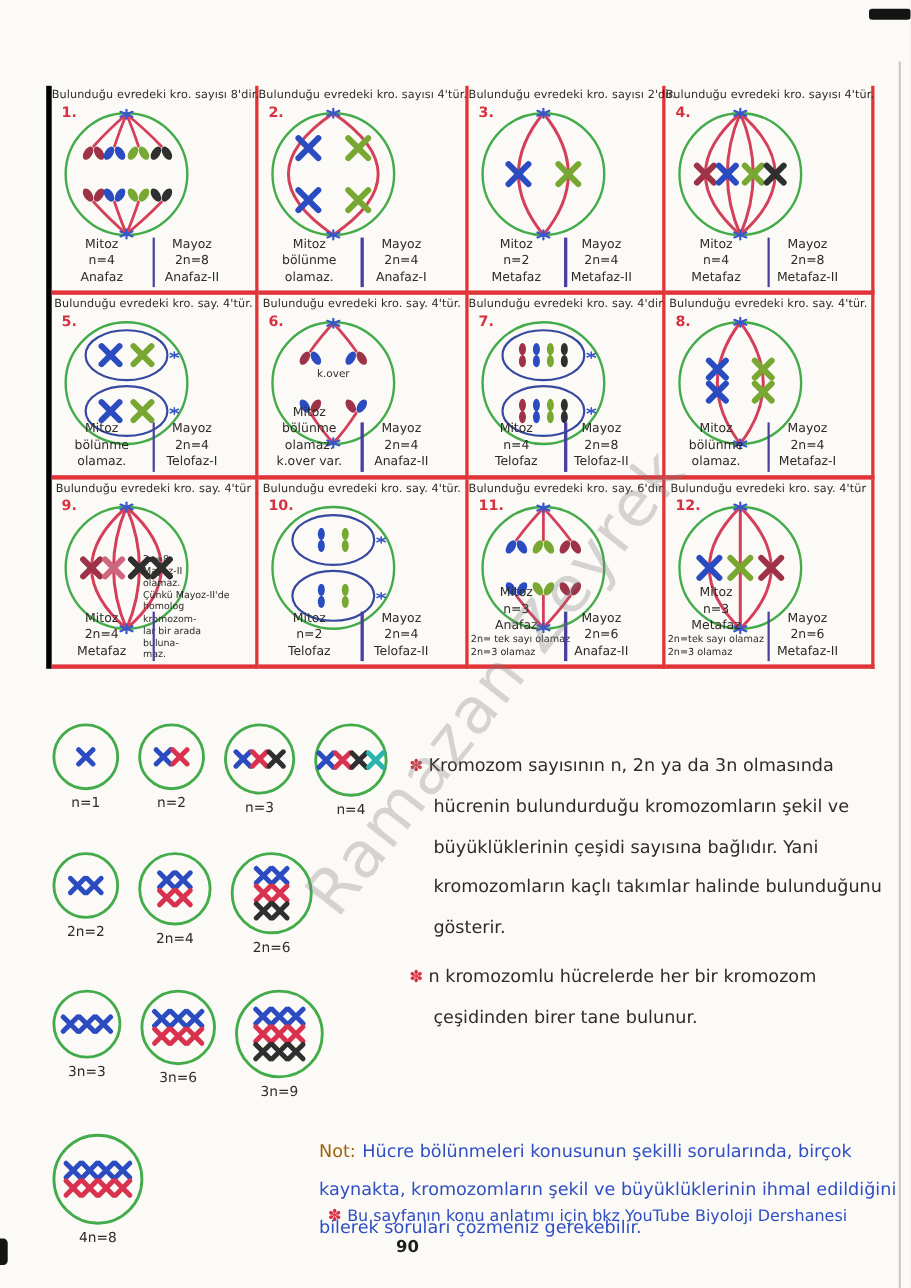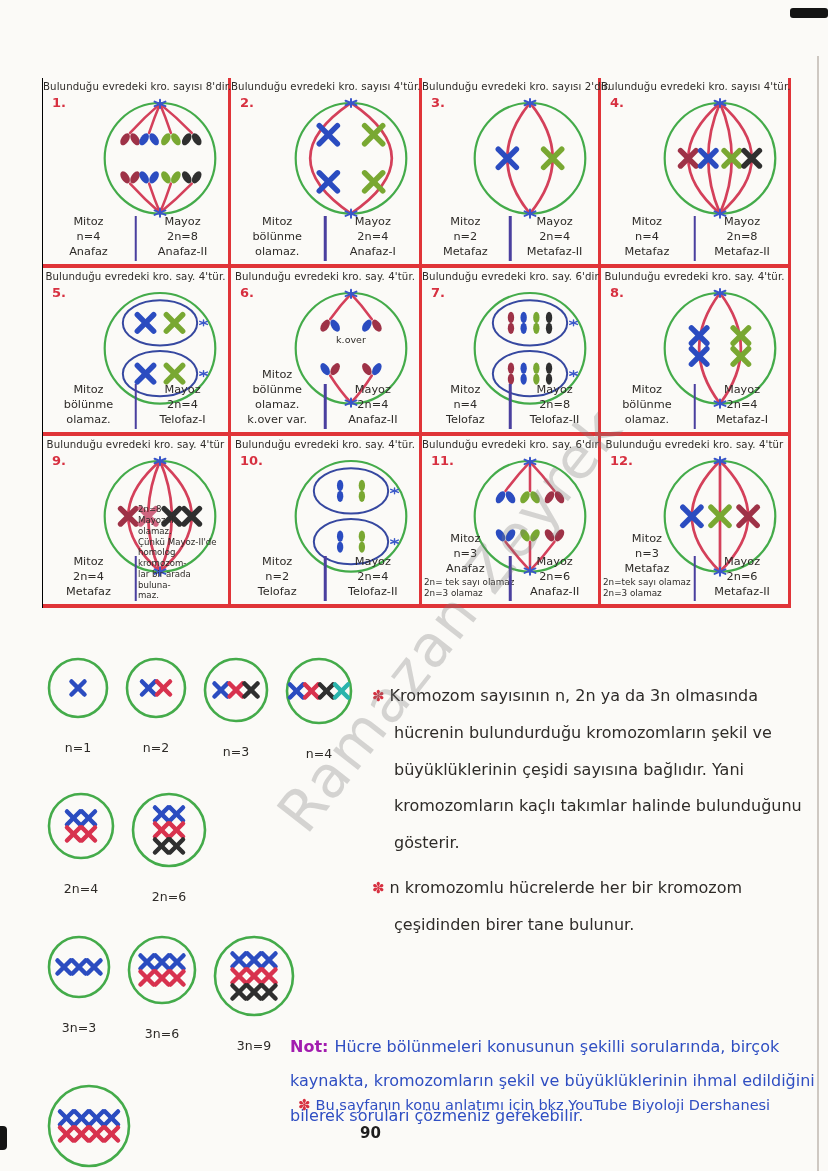--- a/index.html
+++ b/index.html
@@ -5,44 +5,44 @@
   html,body{margin:0;padding:0;background:#e8e6e2;}
   .page{position:relative;width:828px;height:1171px;background:#fbfaf7;overflow:hidden;
         font-family:"DejaVu Sans",sans-serif;color:#2e2b28;}
   .corner-bar{position:absolute;right:0;top:8px;width:38px;height:10px;background:#141414;border-radius:3px;}
   .edge-line{position:absolute;right:9px;top:56px;bottom:0;width:2px;background:rgba(150,140,128,.45);}
   .corner-mark{position:absolute;left:0;top:1126px;width:7px;height:24px;background:#141414;border-radius:0 4px 4px 0;}
 
   
   .grid{position:absolute;left:42px;top:78px;width:748px;display:grid;
         grid-template-columns:188px 191px 179px 190px;grid-template-rows:190px 168px 172px;
-        border-left:1px solid #000000;}
+        border-left:5px solid #000000;}
   .cell{position:relative;border-right:3px solid #e03438;border-bottom:4px solid #e03438;overflow:visible;}
   .ctitle{margin-top:3px;text-align:center;font-size:10.2px;letter-spacing:.1px;color:#2e2b28;white-space:nowrap;}
   .cnum{position:absolute;top:17px;left:9px;color:#d73040;font-weight:bold;font-size:13px;}
-  .cfig{display:flex;justify-content:flex-end;margin-top:1px;}
+  .cfig{display:flex;justify-content:flex-start;margin-top:1px;}
   .cfig svg{display:block;}
   .cleft{position:absolute;left:2px;bottom:4px;width:47%;text-align:center;font-size:11.3px;line-height:1.32;}
-  .cright{position:absolute;right:2px;bottom:4px;width:47%;text-align:center;font-size:11.3px;line-height:1.32;}
+  .cright{position:absolute;right:14px;bottom:4px;width:47%;text-align:center;font-size:11.3px;line-height:1.32;}
   .cleft .tiny,.cright .tiny{font-size:8.8px;white-space:nowrap;text-align:left;}
   .cright.small-note{width:88px;font-size:8.6px;line-height:1.25;text-align:left;bottom:3px;}
   .cdiv{position:absolute;left:50%;bottom:3px;transform:translateX(-50%);width:2.5px;height:45px;background:#4a3f9f;}
 
   
   .ploidy{position:absolute;left:46px;top:656px;width:310px;}
   .prow{display:flex;align-items:flex-start;gap:14px;margin-bottom:30px;}
   .pitem{display:flex;flex-direction:column;align-items:center;}
-  .plabel{font-size:12.5px;margin-top:20px;color:#2e2b28;}
+  .plabel{font-size:12.5px;margin-top:2px;color:#2e2b28;}
 
   
   .bullets{position:absolute;left:372px;top:678px;width:448px;}
   .bullet{font-size:16px;line-height:2.3;color:#2e2b28;margin-bottom:8px;padding-left:22px;text-indent:-22px;}
   .ast{color:#d73040;font-size:15px;margin-right:5px;}
   .note{position:absolute;left:290px;top:1014px;width:534px;font-size:16px;line-height:2.15;color:#2f4ec2;}
-  .note .prefix{color:#a21caf;font-weight:bold;margin-right:6px;}
+  .note .prefix{color:#a16207;font-weight:normal;margin-right:6px;}
   .footer-bullet{position:absolute;left:298px;top:1096px;width:520px;font-size:14.5px;color:#2f4ec2;}
   .pagenum{position:absolute;left:360px;top:1124px;font-size:15px;font-weight:bold;color:#1d1d1d;}
 
   .watermark{position:absolute;left:160px;top:400px;width:580px;height:440px;display:flex;
              align-items:center;justify-content:center;pointer-events:none;z-index:9;
              transform:rotate(-52deg);font-size:58px;letter-spacing:2px;color:rgba(122,122,122,.30);}
 </style>
 </head>
 <body>
 
@@ -353,21 +353,21 @@
           <div class="">k.over var.</div>
         </div>
         <div class="cright">
           <div>Mayoz</div>
           <div>2n=4</div>
           <div>Anafaz-II</div>
         </div>
         <div class="cdiv"></div>
       </div>
       <div class="cell">
-        <div class="ctitle">Bulunduğu evredeki kro. say. 6'dir</div>
+        <div class="ctitle">Bulunduğu evredeki kro. say. 4'dir</div>
         <div class="cnum">7.</div>
         <div class="cfig">
           <svg width="136" height="136" viewBox="0 0 150 150">
             <circle cx="75" cy="72" r="61" stroke="#44ab4a" stroke-width="2.4" fill="none"></circle>
             <ellipse cx="75" cy="44" rx="41" ry="25" stroke="#3648a0" stroke-width="2.2" fill="none"></ellipse>
             <ellipse cx="75" cy="100" rx="41" ry="25" stroke="#3648a0" stroke-width="2.2" fill="none"></ellipse>
             <g stroke="#3a57c9" stroke-width="1.54" stroke-linecap="round">
               <line x1="118.8" y1="42.25" x2="127.2" y2="45.75"></line>
               <line x1="118.8" y1="45.75" x2="127.2" y2="42.25"></line>
               <line x1="123" y1="40.85" x2="123" y2="47.15"></line>
@@ -748,20 +748,34 @@
             <g stroke="#2ab4ac" stroke-width="4.5" stroke-linecap="round">
               <line x1="51" y1="28.5" x2="64" y2="41.5"></line>
               <line x1="64" y1="28.5" x2="51" y2="41.5"></line>
             </g>
           </svg>
           <div class="plabel">n=4</div>
         </div>
       </div>
       <div class="prow">
         <div class="pitem">
+          <svg width="64" height="64" viewBox="0 0 64 64">
+            <circle cx="32" cy="32" r="29" stroke="#44ab4a" stroke-width="2.6" fill="none"></circle>
+            <g stroke="#2b4cc0" stroke-width="4.5" stroke-linecap="round">
+              <line x1="18" y1="25.5" x2="31" y2="38.5"></line>
+              <line x1="31" y1="25.5" x2="18" y2="38.5"></line>
+            </g>
+            <g stroke="#2b4cc0" stroke-width="4.5" stroke-linecap="round">
+              <line x1="33" y1="25.5" x2="46" y2="38.5"></line>
+              <line x1="46" y1="25.5" x2="33" y2="38.5"></line>
+            </g>
+          </svg>
+          <div class="plabel">2n=2</div>
+        </div>
+        <div class="pitem">
           <svg width="70" height="70" viewBox="0 0 70 70">
             <circle cx="35" cy="35" r="32" stroke="#44ab4a" stroke-width="2.6" fill="none"></circle>
             <g stroke="#2b4cc0" stroke-width="4.5" stroke-linecap="round">
               <line x1="21" y1="20.5" x2="34" y2="33.5"></line>
               <line x1="34" y1="20.5" x2="21" y2="33.5"></line>
             </g>
             <g stroke="#2b4cc0" stroke-width="4.5" stroke-linecap="round">
               <line x1="36" y1="20.5" x2="49" y2="33.5"></line>
               <line x1="49" y1="20.5" x2="36" y2="33.5"></line>
             </g>

